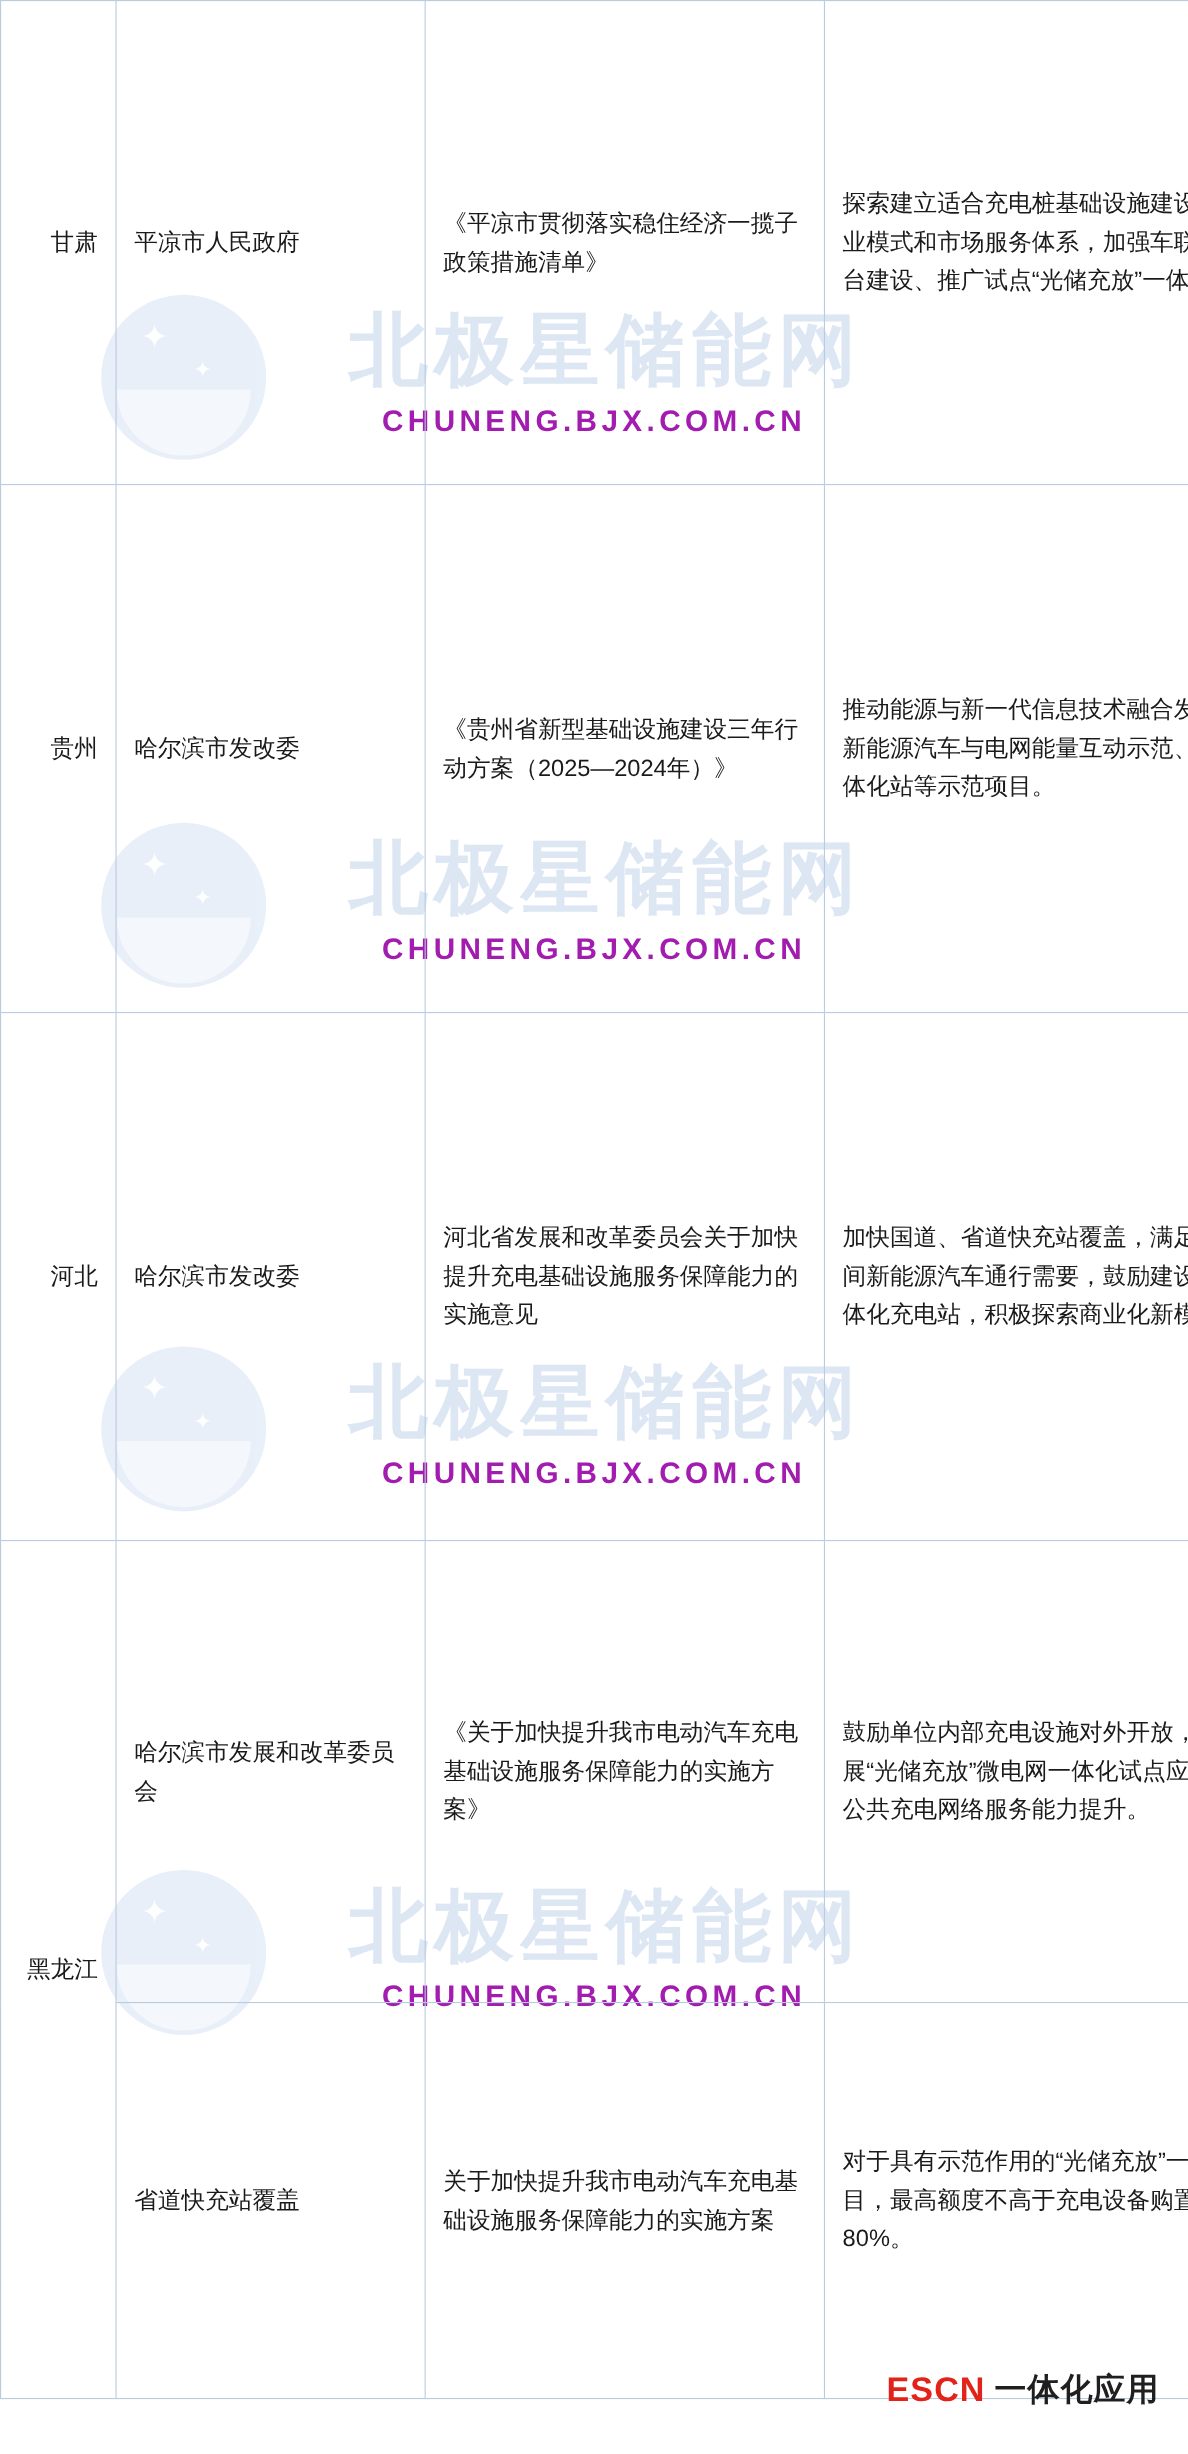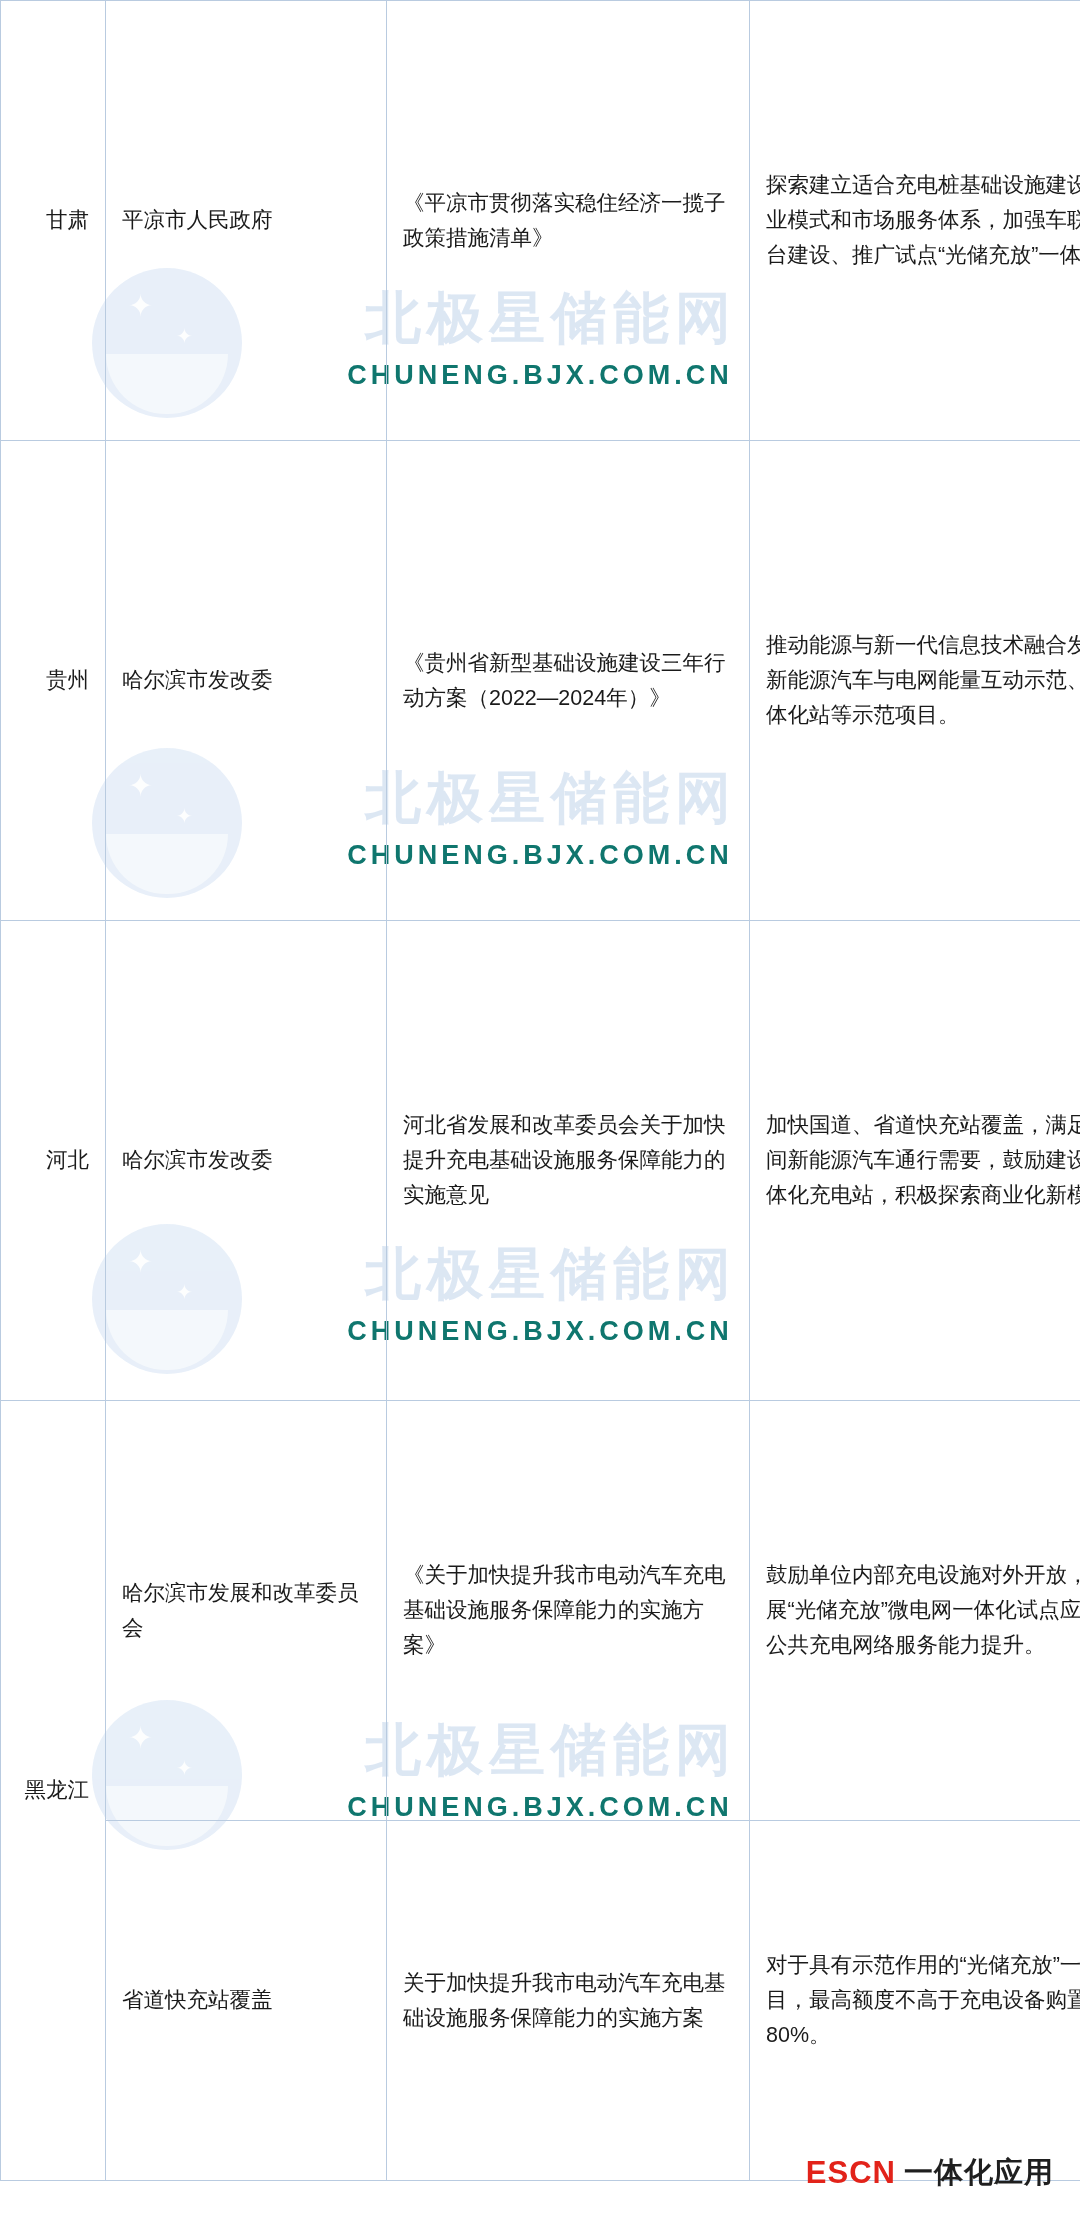--- a/index.html
+++ b/index.html
@@ -25,34 +25,34 @@
     pointer-events: none;
     user-select: none;
     z-index: 0;
     display: flex;
     flex-direction: column;
     align-items: center;
     justify-content: center;
   }
   .wm-main {
     font-family: "DejaVu Sans", "Liberation Sans", sans-serif;
-    font-size: 56px;
+    font-size: 72px;
     font-weight: bold;
     letter-spacing: 6px;
     color: #d7e3f2;
     opacity: 0.85;
     line-height: 1;
     margin-left: 22px;
   }
   .wm-sub {
     font-family: "Liberation Sans", sans-serif;
     font-size: 27px;
     font-weight: bold;
     letter-spacing: 4px;
-    color: #0f766e;
+    color: #a21caf;
     margin-top: 14px;
   }
   .wm-globe {
     position: absolute;
     left: 92px;
     top: 28px;
     width: 150px;
     height: 150px;
     border-radius: 50%;
     background: #e4edf8;
@@ -177,21 +177,21 @@
   <tbody>
     <tr style="height:440px;">
       <td class="col-prov">甘肃</td>
       <td class="col-org">平凉市人民政府</td>
       <td class="col-doc">《平凉市贯彻落实稳住经济一揽子政策措施清单》</td>
       <td class="col-desc">探索建立适合充电桩基础设施建设运营的商业模式和市场服务体系，加强车联网互动平台建设、推广试点“光储充放”一体化应用。</td>
     </tr>
     <tr style="height:480px;">
       <td class="col-prov">贵州</td>
       <td class="col-org">哈尔滨市发改委</td>
-      <td class="col-doc">《贵州省新型基础设施建设三年行动方案（2022—2024年）》</td>
+      <td class="col-doc">《贵州省新型基础设施建设三年行动方案（2025—2024年）》</td>
       <td class="col-desc">推动能源与新一代信息技术融合发展，推进新能源汽车与电网能量互动示范、光储充一体化站等示范项目。</td>
     </tr>
     <tr style="height:480px;">
       <td class="col-prov">河北</td>
       <td class="col-org">哈尔滨市发改委</td>
       <td class="col-doc">河北省发展和改革委员会关于加快提升充电基础设施服务保障能力的实施意见</td>
       <td class="col-desc">加快国道、省道快充站覆盖，满足省内地区间新能源汽车通行需要，鼓励建设光储充一体化充电站，积极探索商业化新模式。</td>
     </tr>
     <tr style="height:420px;">
       <td class="col-prov" rowspan="2">黑龙江</td>

